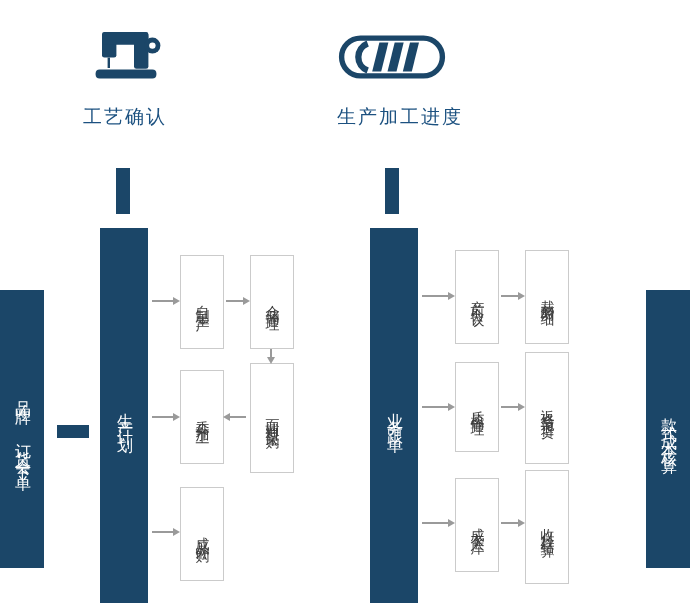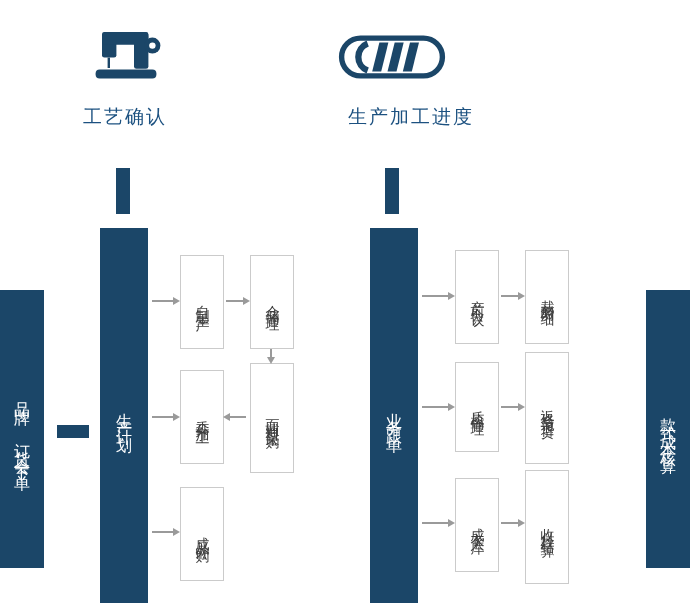--- a/index.html
+++ b/index.html
@@ -1,18 +1,18 @@
 <!DOCTYPE html>
 <html><head>
 <meta charset="utf-8">
 <style>
   html,body{margin:0;padding:0;background:#fff;}
   #canvas{
     position:relative;width:690px;height:603px;background:#ffffff;overflow:hidden;
-    font-family:Liberation Serif, serif;
+    font-family:Liberation Mono, monospace;
   }
   .abs{position:absolute;}
   
   .bar{background:#1b4668;display:flex;align-items:center;justify-content:center;}
   .bar span{
     writing-mode:vertical-rl;text-orientation:upright;
     color:#ffffff;font-size:16px;letter-spacing:8px;line-height:1;white-space:nowrap;
   }
   .connector{background:#1b4668;}
   
@@ -60,21 +60,21 @@
       <path d="M33 10 A 16 16 0 0 0 33 40" fill="none" stroke="#1b4668" stroke-width="7"></path>
       <g fill="#1b4668">
         <path d="M46 9 L56 9 L48 41 L38 41 Z"></path>
         <path d="M63 9 L73 9 L65 41 L55 41 Z"></path>
         <path d="M80 9 L90 9 L82 41 L72 41 Z"></path>
       </g>
     </svg>
   </span>
 
   <div class="abs hlabel" style="left:70px;top:104px;width:110px;">工艺确认</div>
-  <div class="abs hlabel" style="left:331px;top:104px;width:160px;">生产加工进度</div>
+  <div class="abs hlabel" style="left:320px;top:104px;width:160px;">生产加工进度</div>
 
   <div class="abs connector" style="left:116px;top:168px;width:14px;height:46px;"></div>
   <div class="abs connector" style="left:385px;top:168px;width:14px;height:46px;"></div>
 
   <div class="abs bar" style="left:0;top:290px;width:44px;height:278px;">
     <span>品牌/订货会下单</span>
   </div>
 
   <div class="abs connector" style="left:57px;top:425px;width:32px;height:13px;"></div>
 

